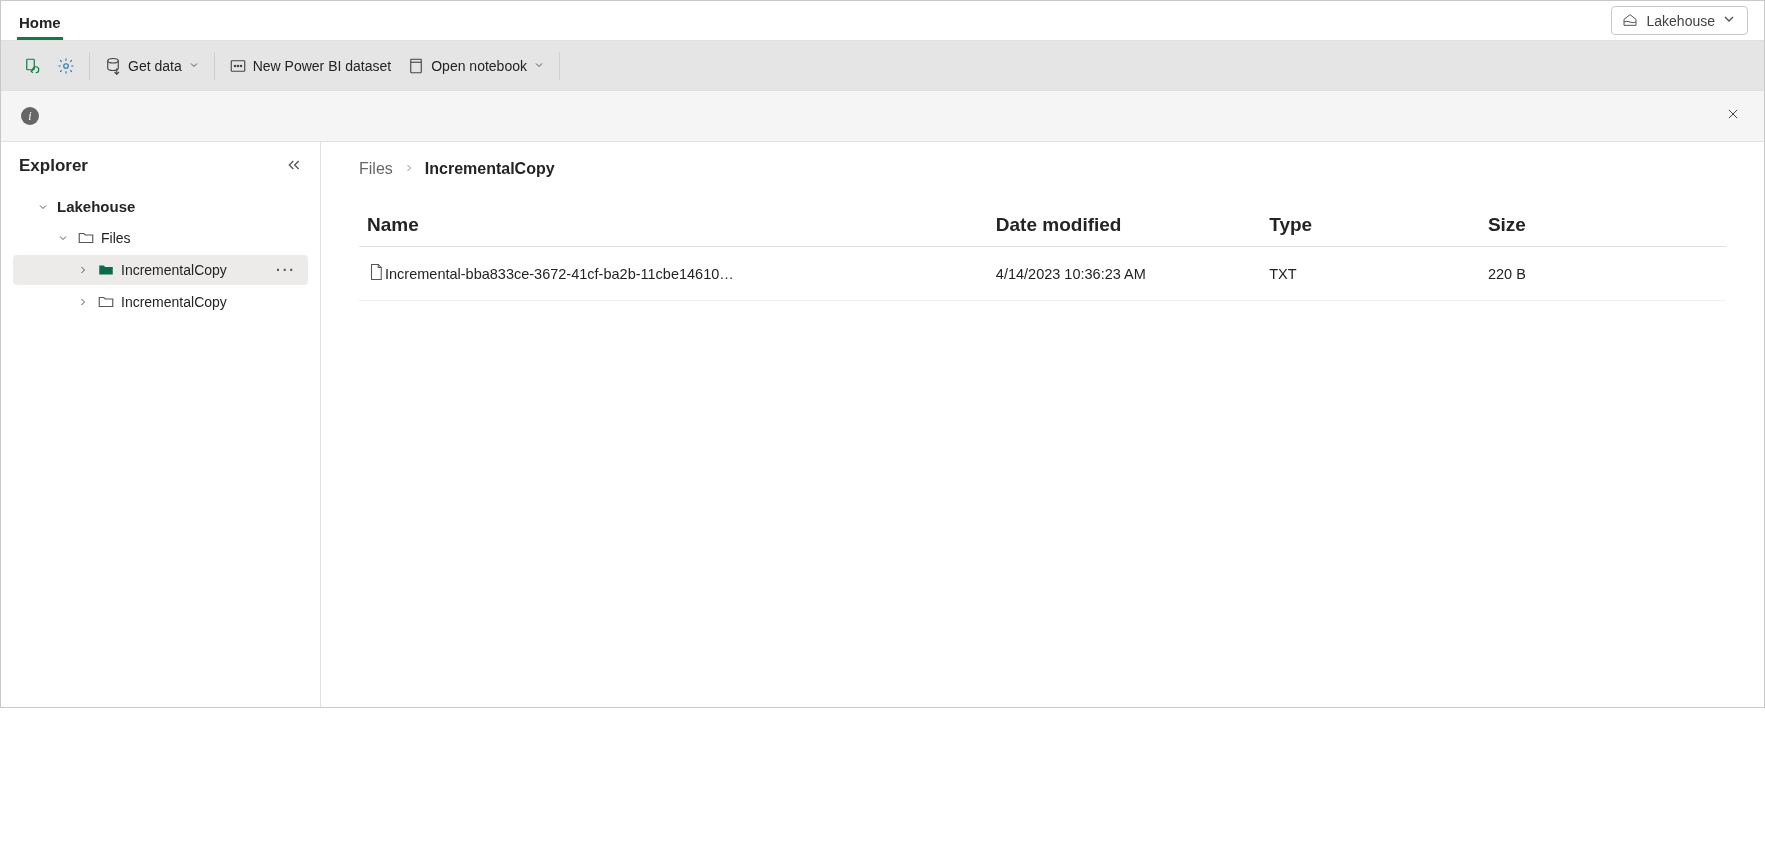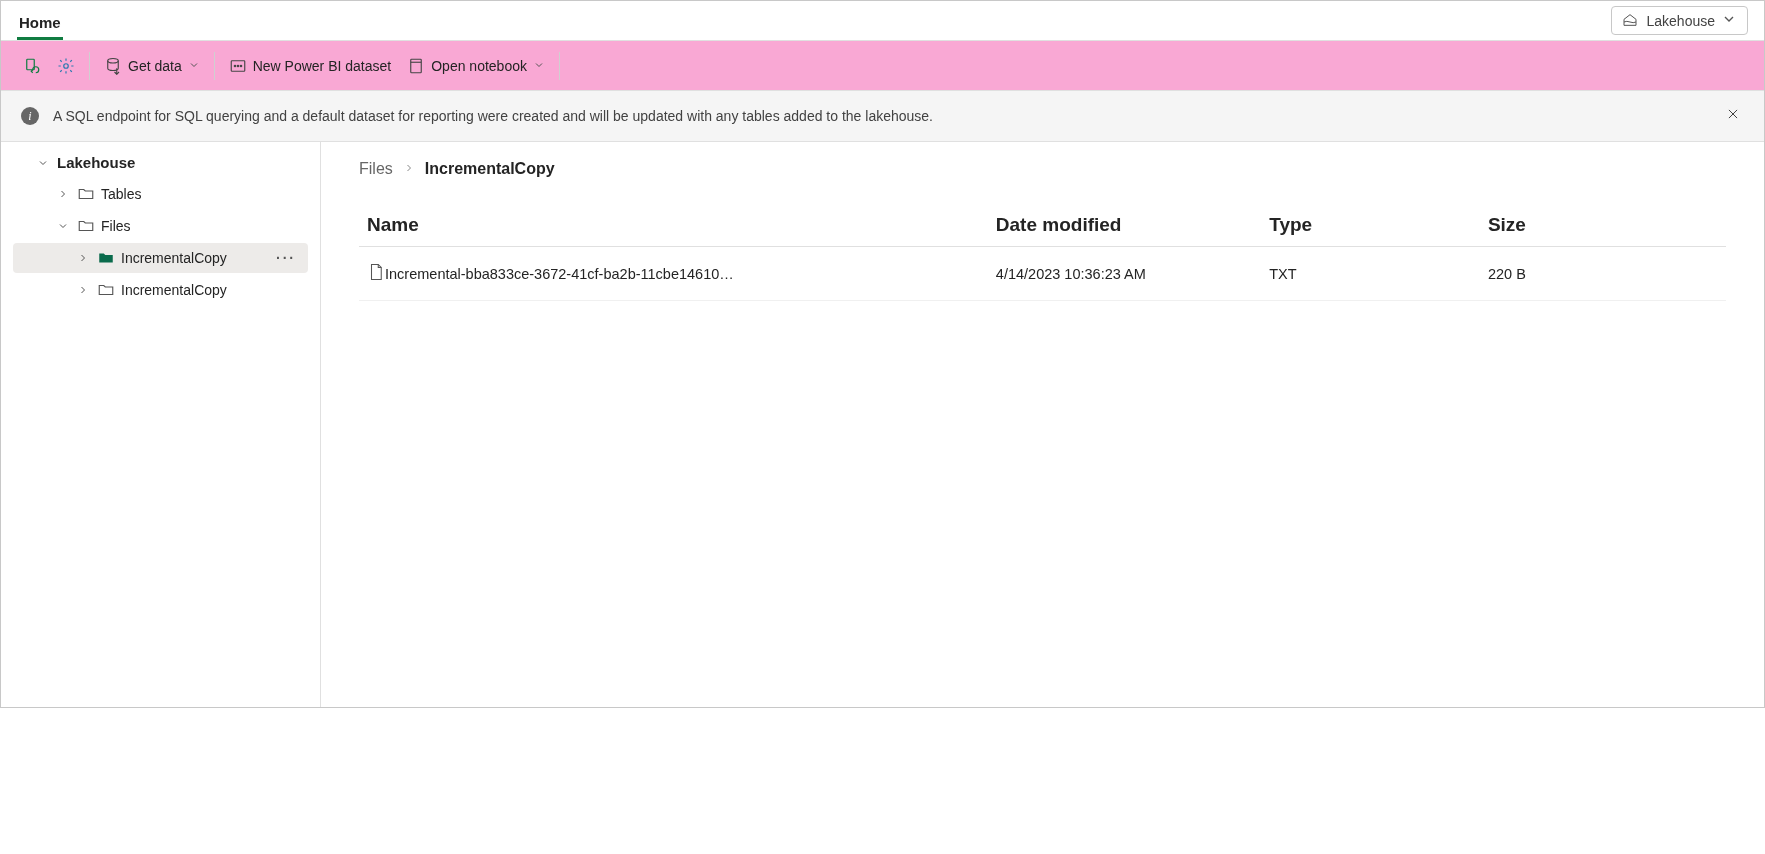--- a/index.html
+++ b/index.html
@@ -27,21 +27,21 @@
     border:1px solid #c8c8c8; border-radius:4px;
     padding:4px 10px; font-size:14px; color:#424242;
   }
   .mode-pill svg { width:16px; height:16px; }
   .chevdown { width:12px; height:12px; }
 
   
   .toolbar {
     display:flex; align-items:center; 
     padding:6px 14px; height:50px;
-    background:#f9a8d4;
+    background:#e5e5e5;
     border-bottom:1px solid #e0e0e0;
   }
   .tbtn {
     display:flex; align-items:center; gap:6px;
     padding:6px 8px; border-radius:4px;
     color:#242424; cursor:pointer;
   }
   .tdiv { width:1px; height:28px; background:#d0d0d0; margin:0 6px; }
   .ticon { width:18px; height:18px; display:inline-block; }
 
@@ -202,59 +202,55 @@
             <path d="M6 9l6 6 6-6"></path>
           </svg>
       </span>
     </div>
     <div class="tdiv"></div>
   </div>
 
   <div class="notice">
     <div class="notice-left">
       <div class="info-circle">i</div>
-      <span>A SQL endpoint for SQL querying and a default dataset for reporting were created and will be updated with any tables added to the lakehouse.</span>
     </div>
     <div class="close-x">
       <span>
         <svg width="14" height="14" viewBox="0 0 24 24" fill="none" stroke="#333" stroke-width="1.6">
             <path d="M5 5l14 14M19 5L5 19"></path>
           </svg>
       </span>
     </div>
   </div>
 
   <div class="main">
 
     <div class="explorer">
+      <div class="explorer-header">
+        <div class="explorer-title">Explorer</div>
+        <div class="collapse-btn">
+          <span>
+            <svg width="16" height="16" viewBox="0 0 24 24" fill="none" stroke="#555" stroke-width="2">
+                <path d="M11 18l-6-6 6-6M19 18l-6-6 6-6"></path>
+              </svg>
+          </span>
+        </div>
+      </div>
 
       <div class="tree">
 
         <div class="tree-row indent-1">
           <span class="expand">
             <svg width="12" height="12" viewBox="0 0 24 24" fill="none" stroke="#555" stroke-width="2">
                 <path d="M6 9l6 6 6-6"></path>
               </svg>
           </span>
           <span class="root-label">Lakehouse</span>
         </div>
 
-        <div class="tree-row indent-2">
-          <span class="expand">
-            <svg width="12" height="12" viewBox="0 0 24 24" fill="none" stroke="#555" stroke-width="2">
-                <path d="M9 6l6 6-6 6"></path>
-              </svg>
-          </span>
-          <span class="ticon2">
-            <svg viewBox="0 0 24 24" fill="none" stroke="#555" stroke-width="1.5">
-                <path d="M3 6h6l2 2h10v10H3z"></path>
-              </svg>
-          </span>
-          <span>Tables</span>
-        </div>
 
         <div class="tree-row indent-2">
           <span class="expand">
             <svg width="12" height="12" viewBox="0 0 24 24" fill="none" stroke="#555" stroke-width="2">
                 <path d="M6 9l6 6 6-6"></path>
               </svg>
           </span>
           <span class="ticon2">
             <svg viewBox="0 0 24 24" fill="none" stroke="#555" stroke-width="1.5">
                 <path d="M3 6h6l2 2h10v10H3z"></path>

